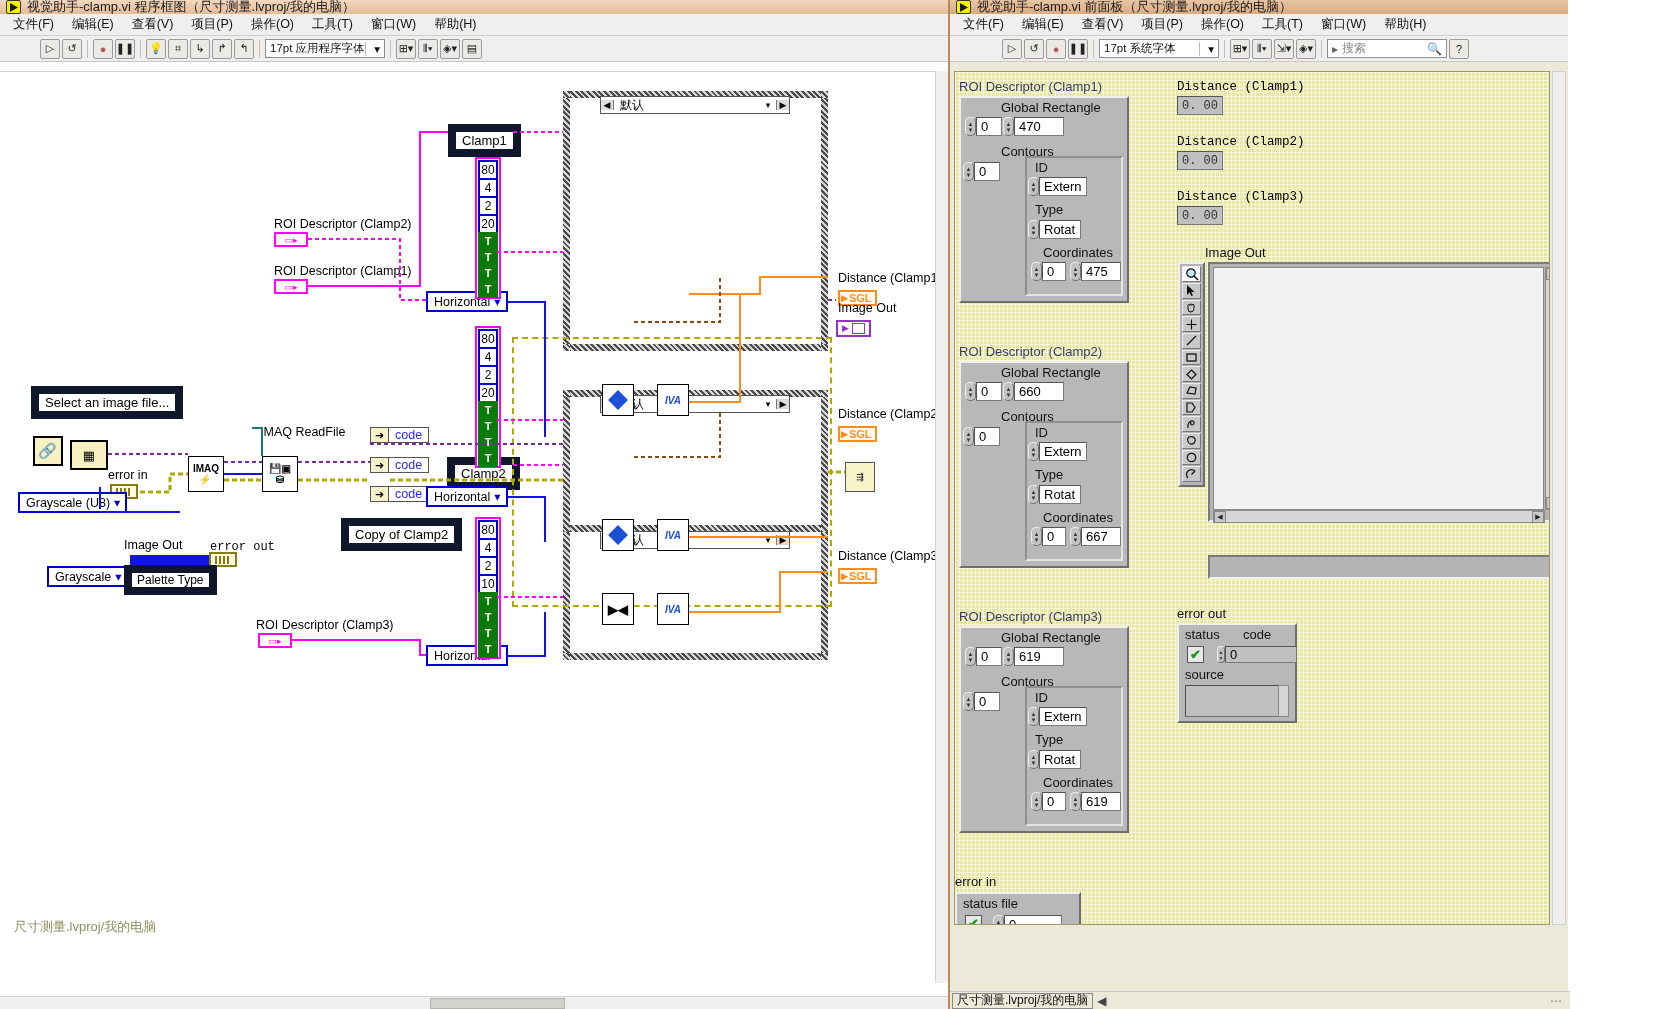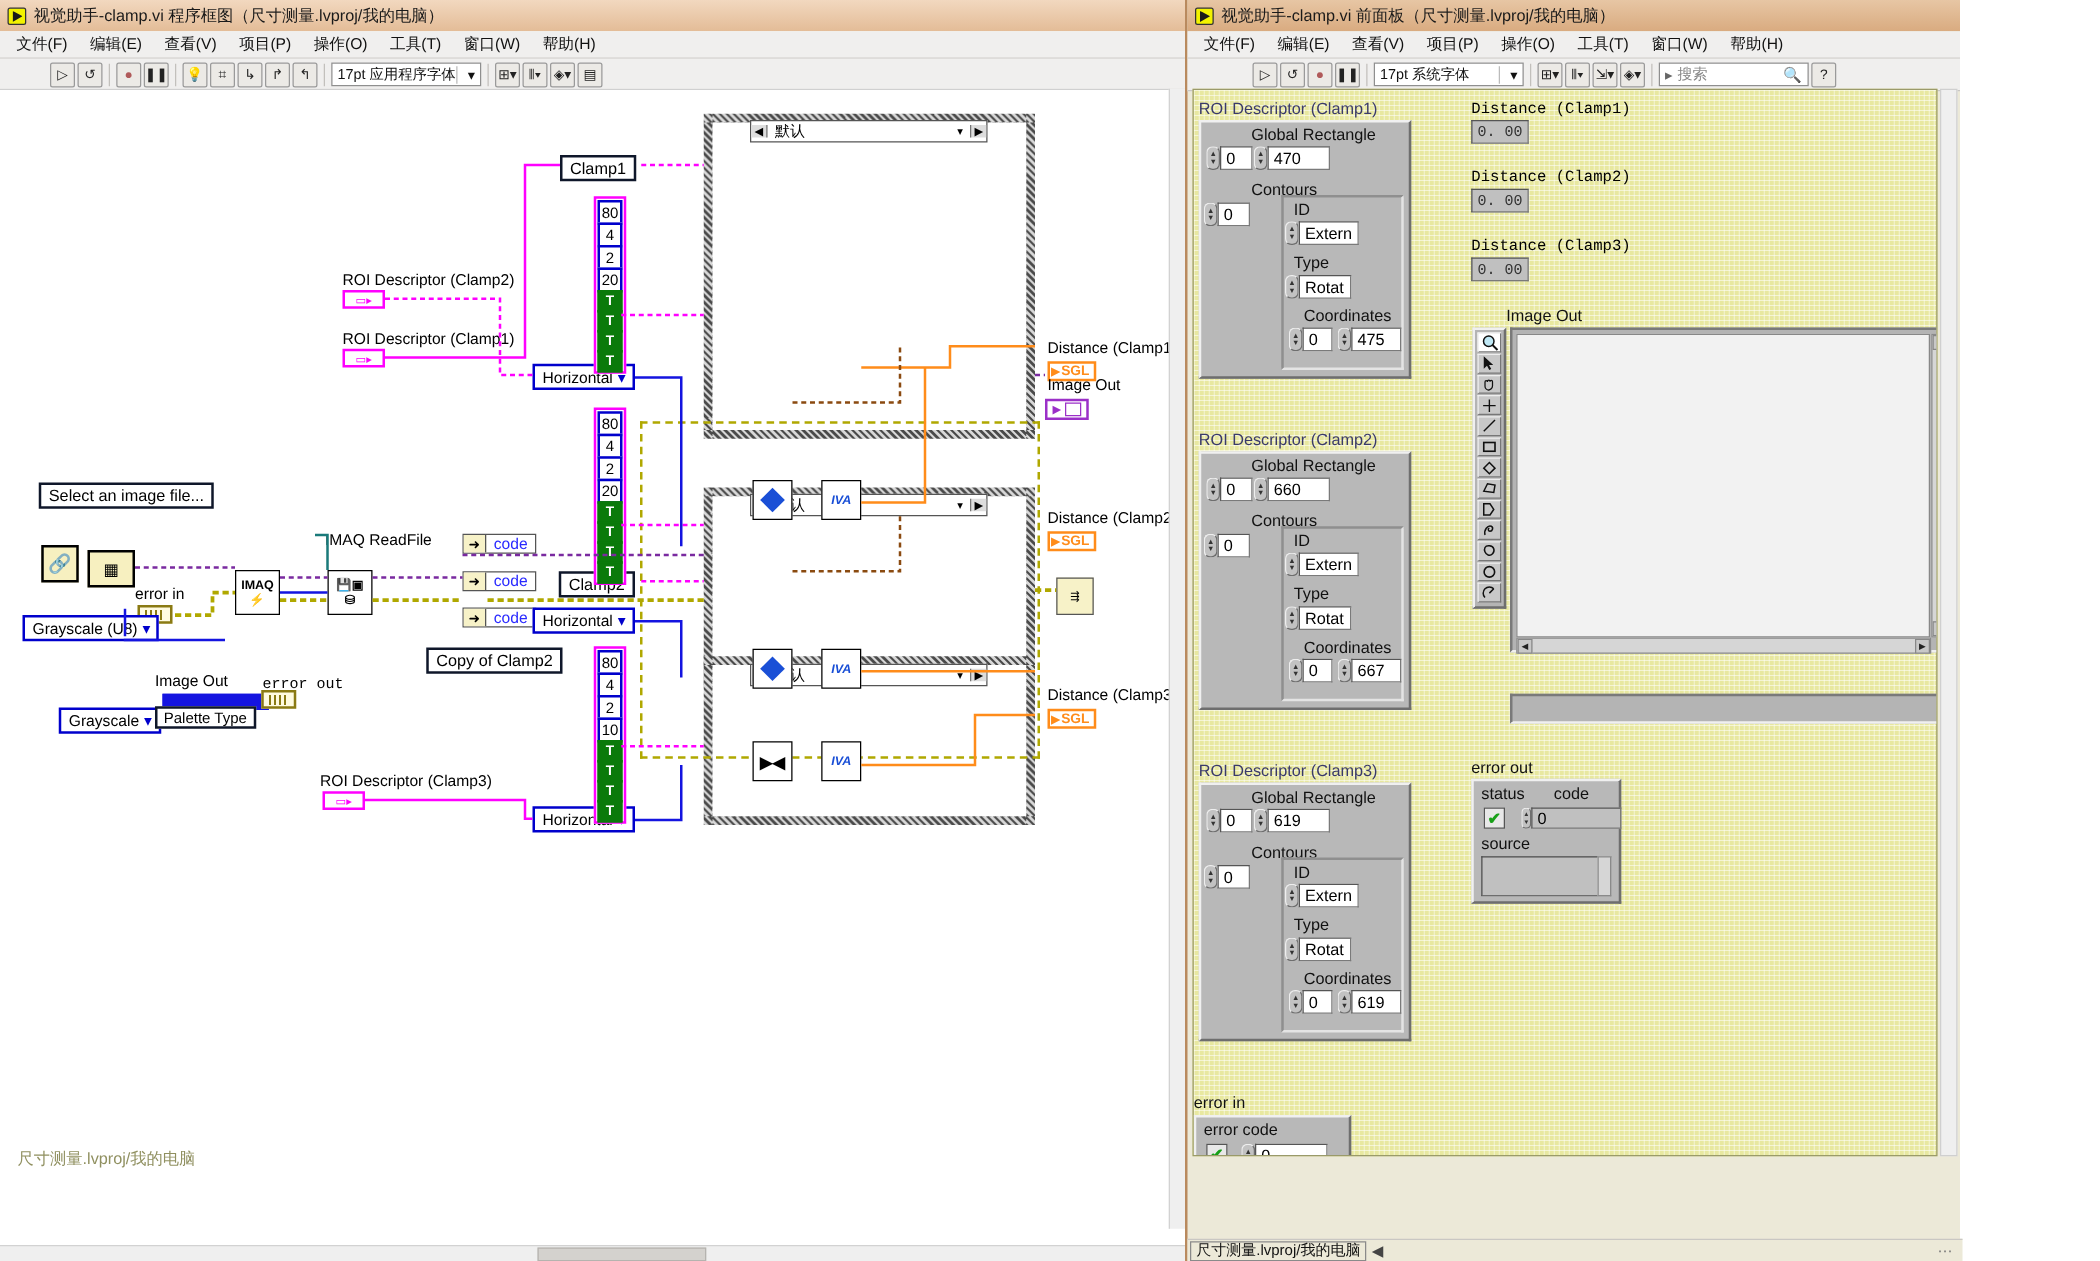--- a/index.html
+++ b/index.html
@@ -6,21 +6,21 @@
   html, body { margin:0; padding:0; }
   body {
     width:1680px; height:1009px;
     font-family:"Liberation Sans", sans-serif;
     background:#ffffff; overflow:hidden; position:relative;
   }
   .win { position:absolute; }
 
   
   .titlebar {
-    height:25px; display:flex; align-items:center; gap:6px;
+    height:14px; display:flex; align-items:center; gap:6px;
     padding:0 6px; font-size:13px; color:#1a1a1a; white-space:nowrap;
   }
   .tb-bd { background:linear-gradient(#f2d8bf,#e3bc97); }
   .tb-fp { background:linear-gradient(#e7c6a4,#d9ab80); }
   .lv-ico {
     width:15px; height:14px; background:#f2f200; border:1px solid #333;
     border-radius:2px; display:inline-flex; align-items:center; justify-content:center;
     font-size:9px; color:#000; flex:0 0 auto; position:relative;
   }
   .lv-ico:after{ content:""; position:absolute; left:3px; top:2px; width:8px;height:9px;
@@ -61,21 +61,21 @@
   .bdscroll-v{
     position:absolute; right:0; top:71px; width:13px; height:912px;
     background:#efefef; border-left:1px solid #d2d2d2;
   }
 
   
   .node { position:absolute; }
   .lbl { position:absolute; font-size:12.5px; color:#000; white-space:nowrap; }
   .lbl-m { font-family:"Liberation Mono", monospace; font-size:12px; }
 
-  .term-pink { border:2px solid #0f172a; background:#fff; color:#000;
+  .term-pink { border:8px solid #0f172a; background:#fff; color:#000;
      font-size:13px; padding:1px 6px; display:inline-block; }
   .term-blue { border:2px solid #0000cc; background:#fff; color:#000;
      font-size:12.5px; padding:1px 5px 1px 6px; display:inline-block; }
   .term-blue .ar{ color:#0000cc; margin-left:4px; }
 
   .filedlg {
     width:90px; height:105px; background:#c6dcf5; border:1px solid #7ba3d0;
     display:flex; flex-direction:column; align-items:center;
   }
   .filedlg .top{ flex:1; display:flex; align-items:center; justify-content:center; }
@@ -659,21 +659,21 @@
       <div class="spin">▲<br>▼</div>
       <div class="nfield" style="width:24px;">0</div>
     </div>
     <div class="numbox" style="left:115px;top:720px;">
       <div class="spin">▲<br>▼</div>
       <div class="nfield" style="width:40px;">619</div>
     </div>
 
     <div class="grp-title" style="left:0px;top:802px;color:#111;">error in</div>
     <div class="errcluster" style="left:0px;top:820px;width:126px;height:60px;"></div>
-    <div class="ctrl-lab" style="left:8px;top:824px;">error code</div>
+    <div class="ctrl-lab" style="left:8px;top:824px;">status file</div>
     <div class="chk" style="position:absolute;left:10px;top:843px;">✔</div>
     <div class="numbox" style="left:38px;top:843px;">
       <div class="spin">▲<br>▼</div>
       <div class="nfield" style="width:58px;">0</div>
     </div>
 
     <div class="dist-lab" style="left:222px;top:8px;">Distance (Clamp1)</div>
     <div class="indic" style="left:222px;top:24px;width:46px;">0. 00</div>
 
     <div class="dist-lab" style="left:222px;top:63px;">Distance (Clamp2)</div>

